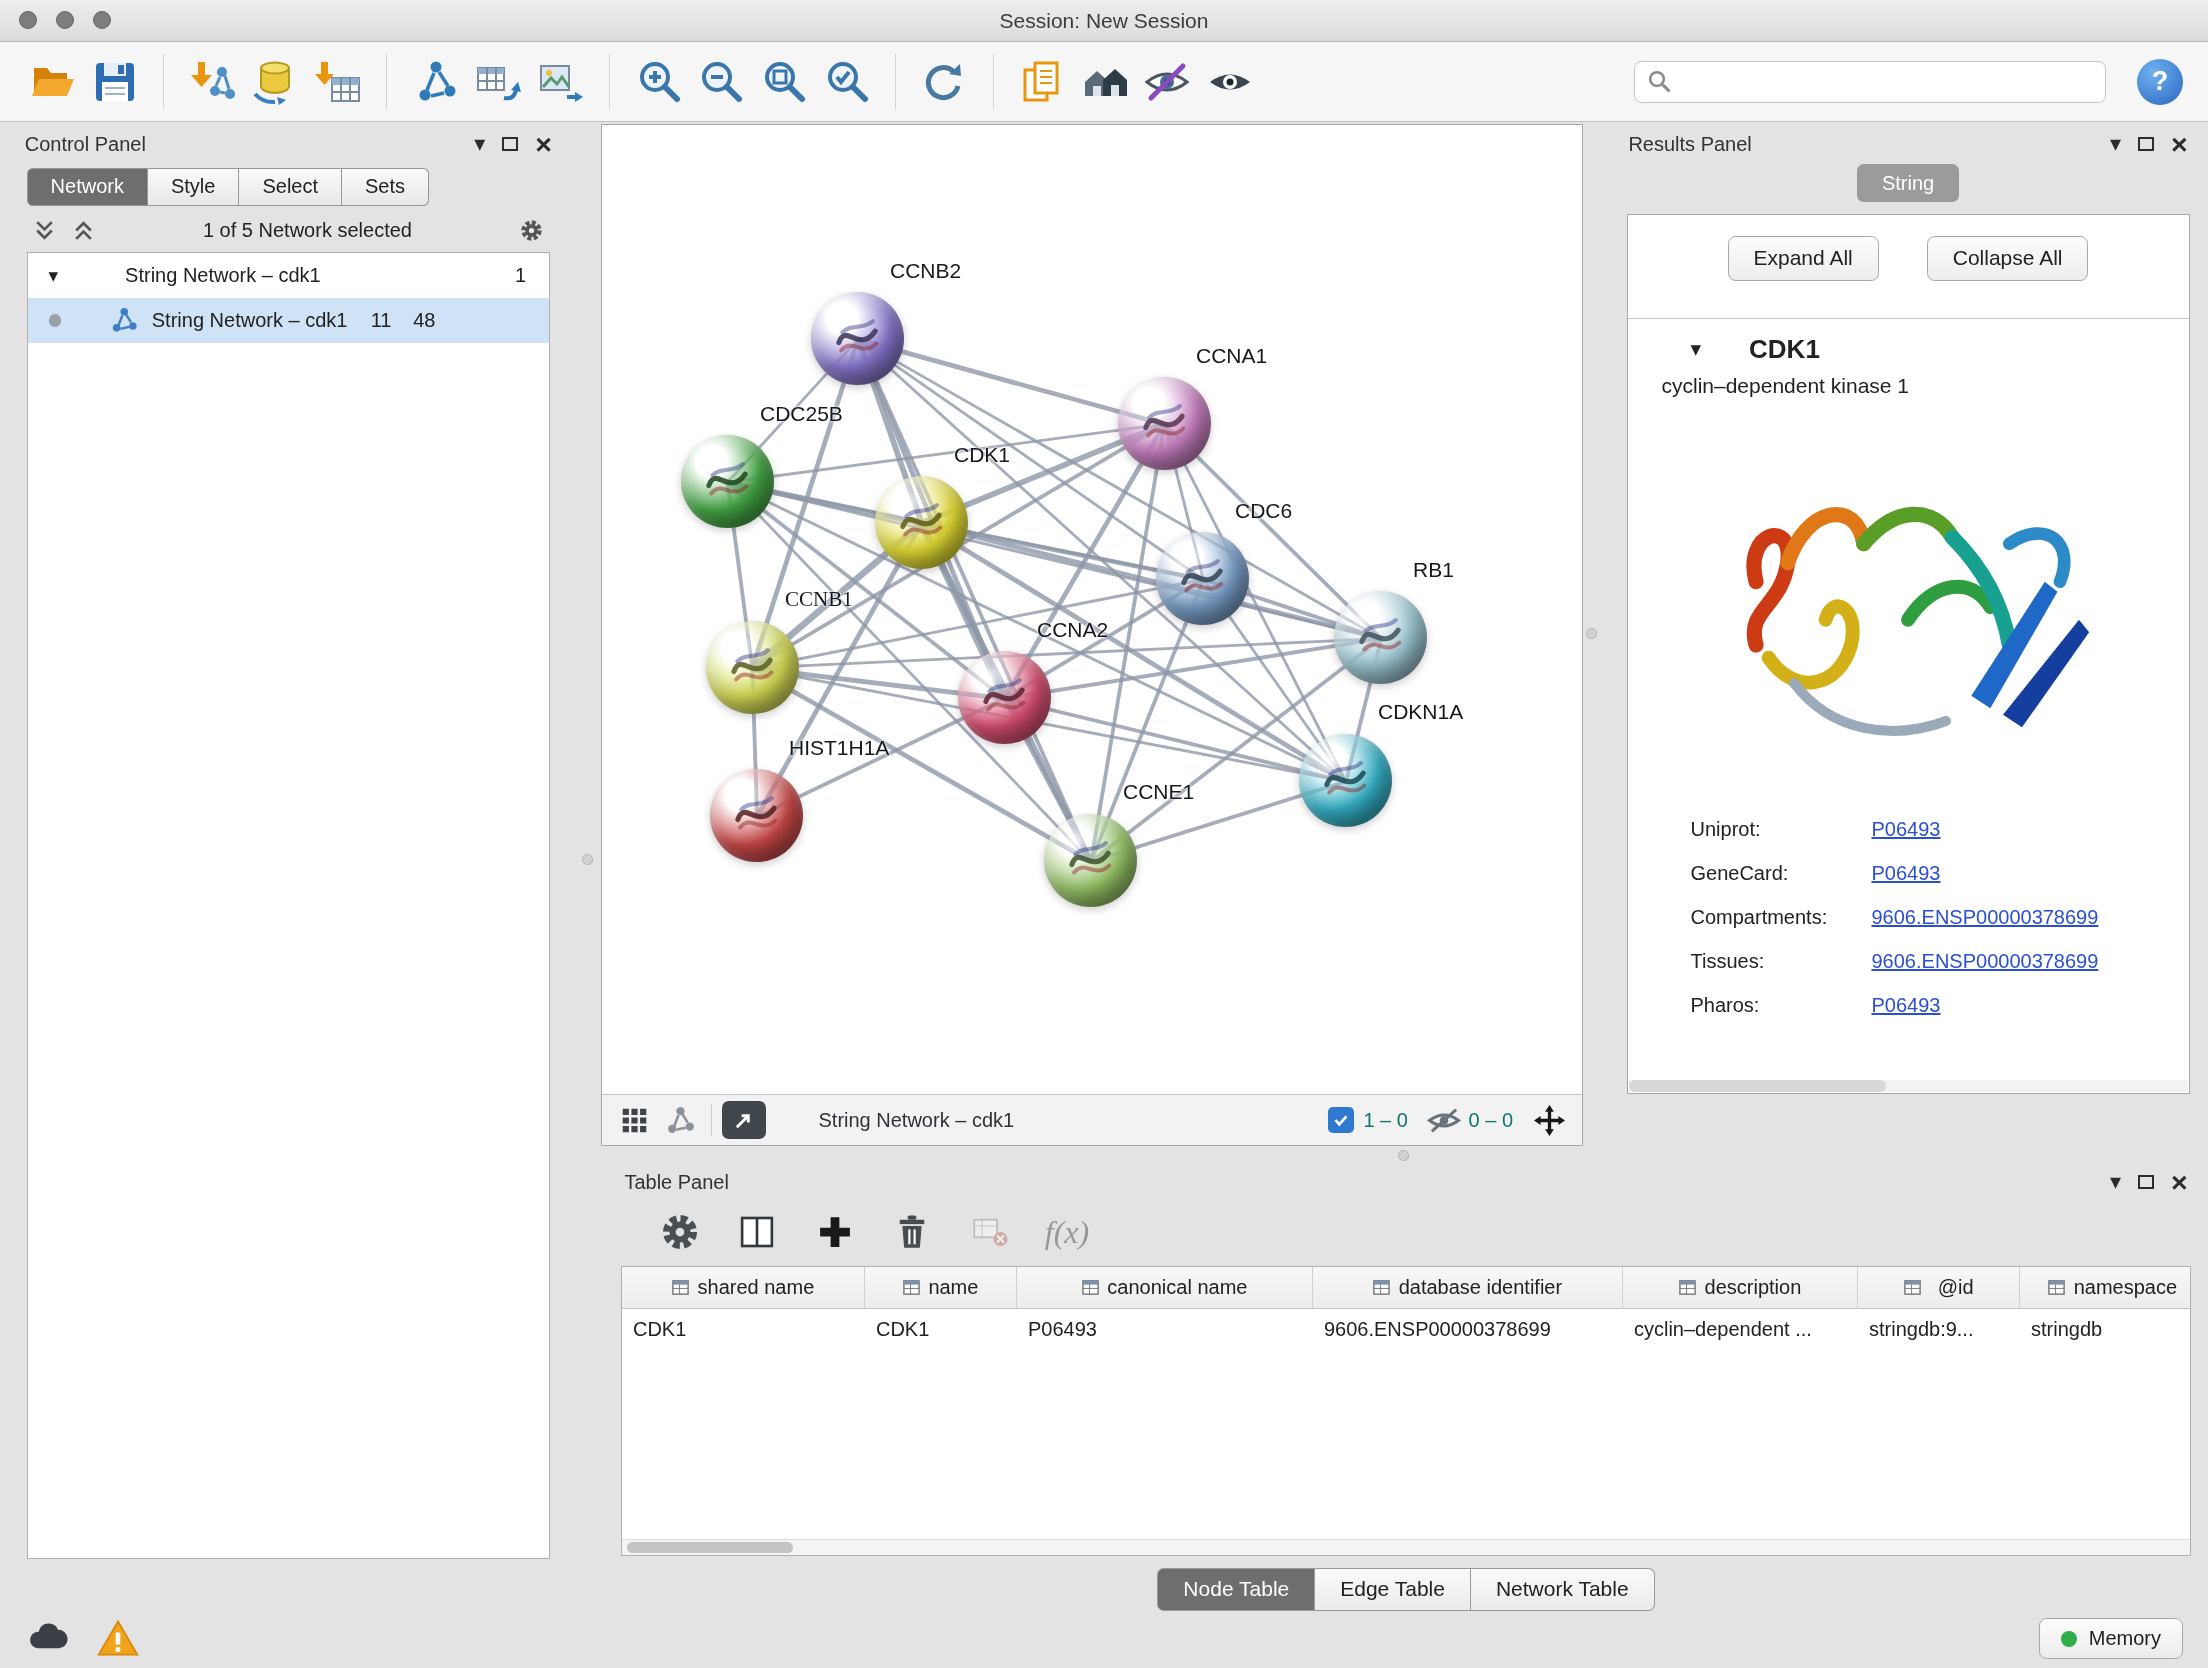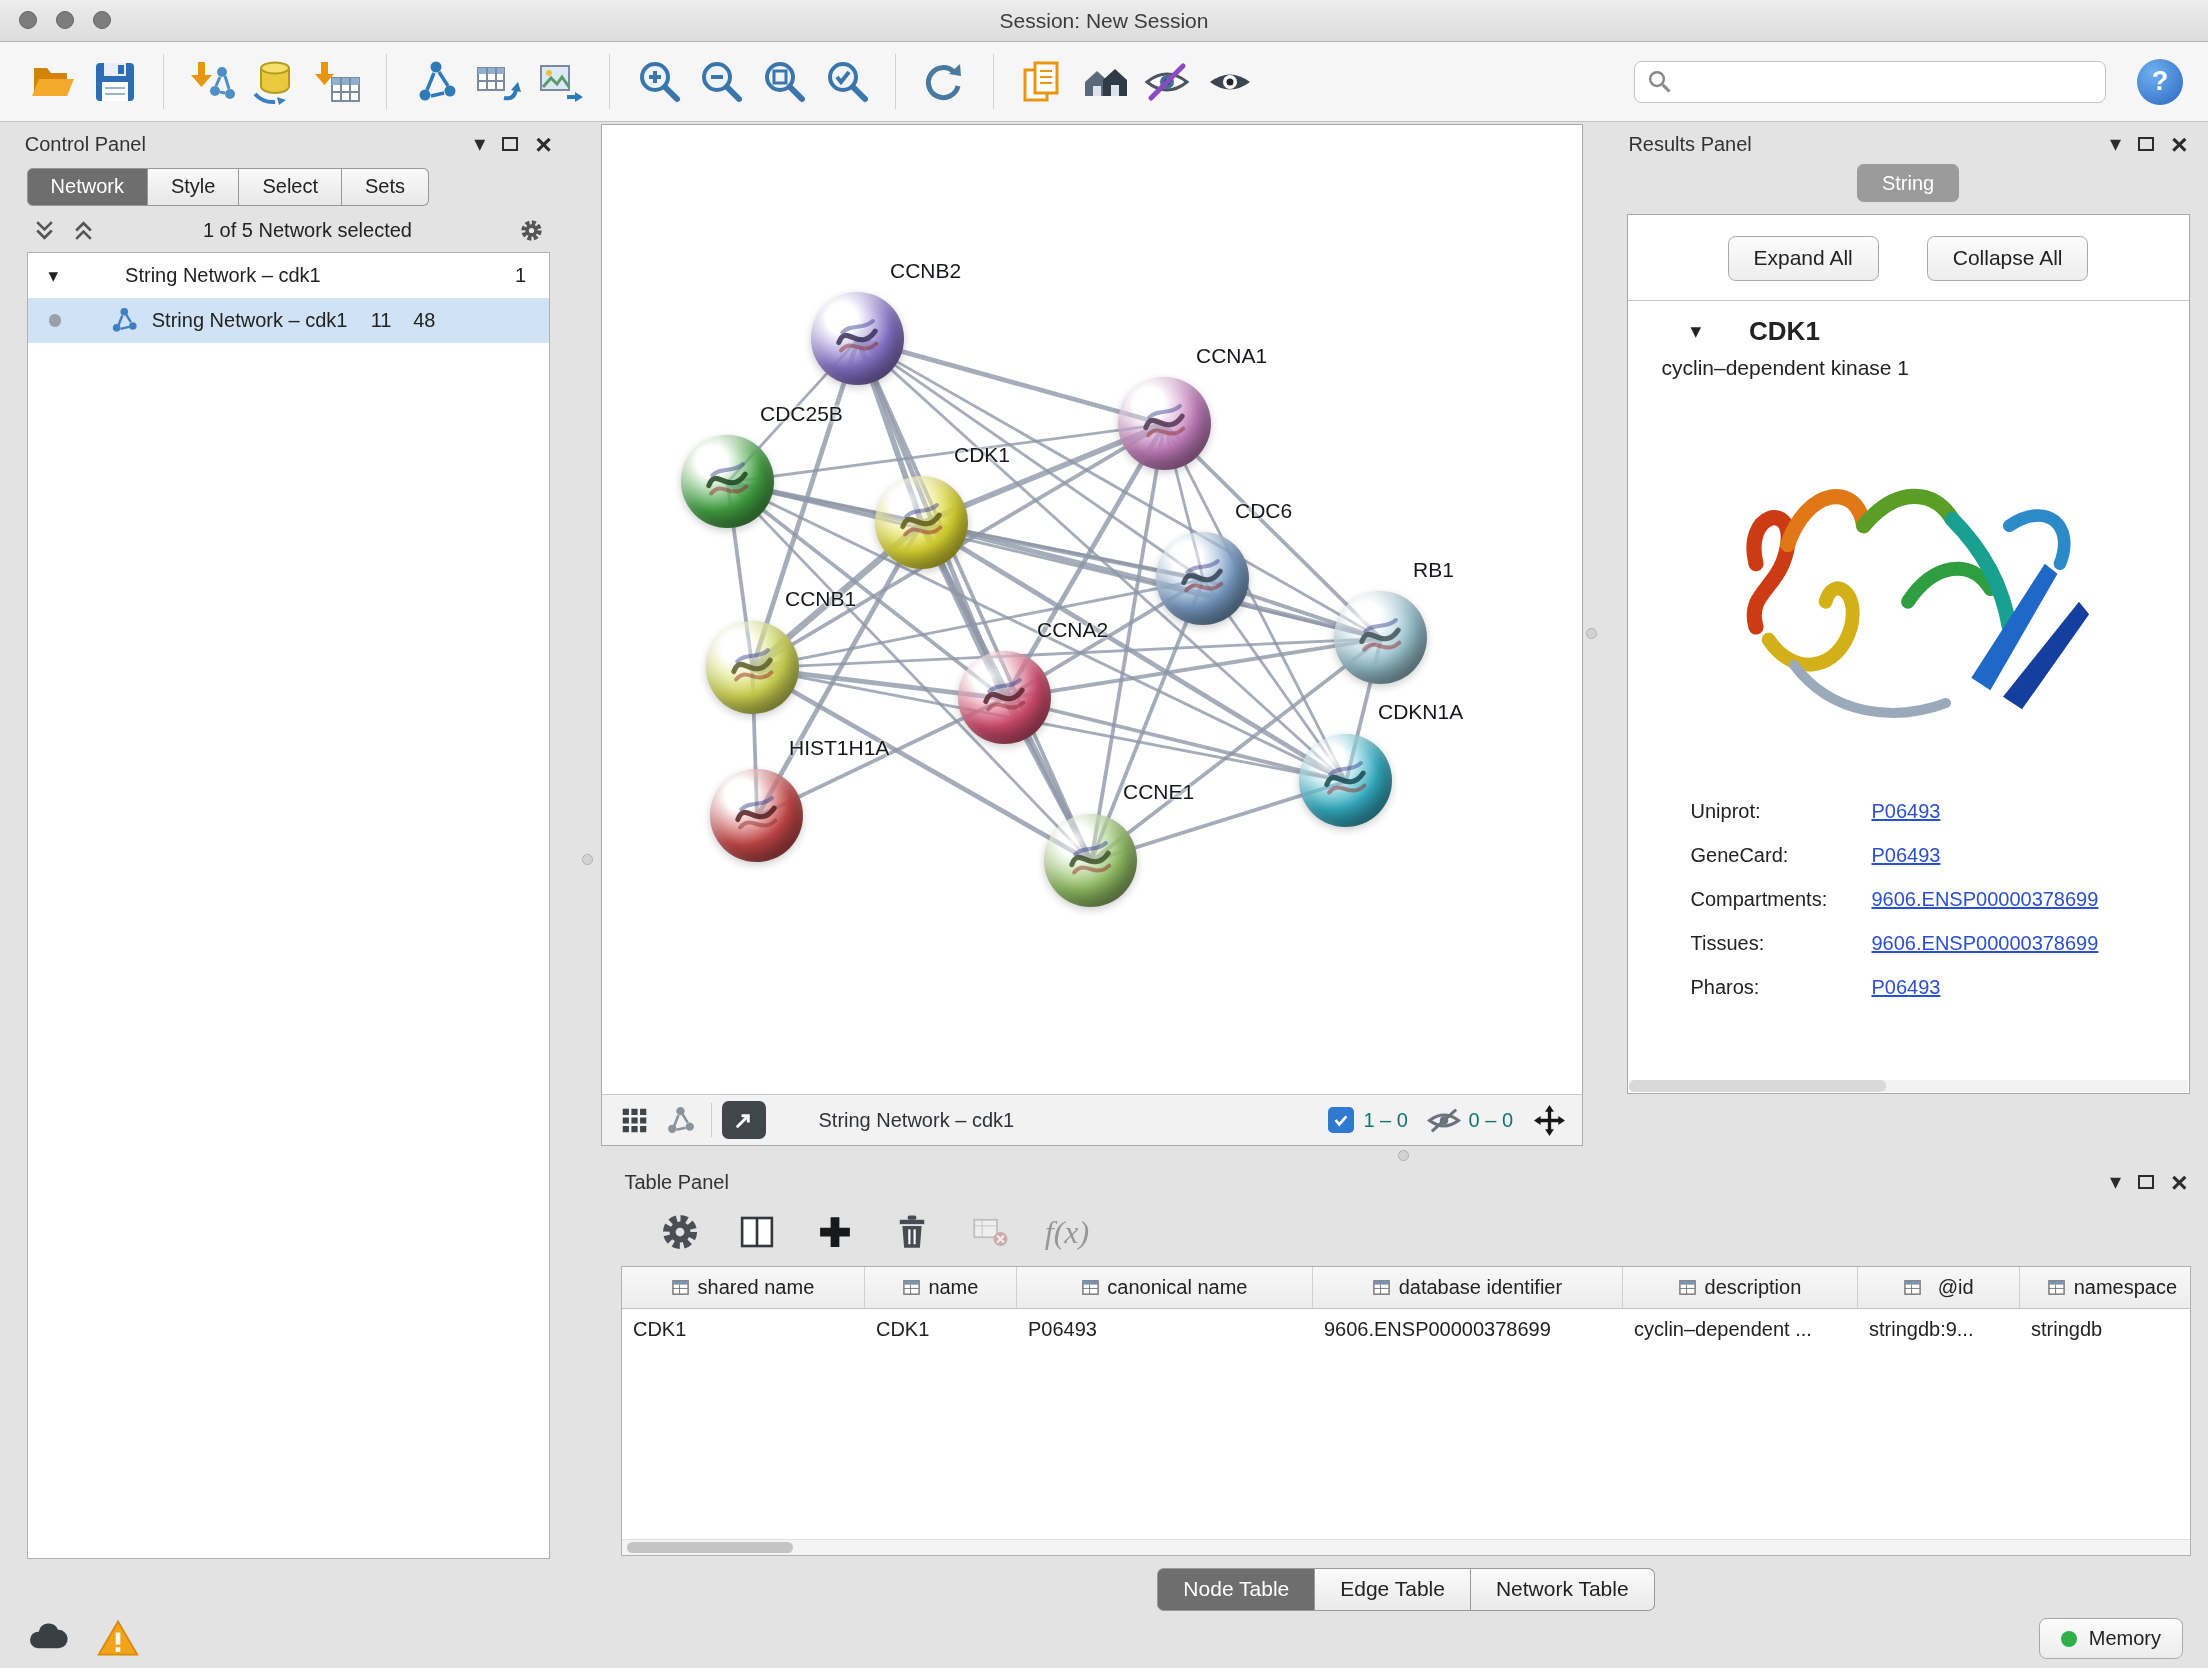--- a/index.html
+++ b/index.html
@@ -71,21 +71,21 @@
   .chk svg{width:18px;height:18px}
   .cnt{font-size:20px;color:#0f766e}
   .eyeslash svg{width:34px;height:27px;display:block;margin:0 7.6px 0 19px}
   .movebtn svg{width:31px;height:31px;display:block;margin-left:21px}
 
   
   .results-panel{position:absolute;left:1617px;top:124px;width:582px;height:1039px;display:flex;flex-direction:column}
   .badge-row{display:flex;justify-content:center;margin:0 0 11.4px}
   .badge{background:#9b9b9b;color:#fff;font-size:20px;padding:7.6px 25px;border-radius:6.7px}
   .results-card{margin:0 9.5px;background:#fff;border:1px solid #a8a8a8;height:880px;position:relative;display:flex;flex-direction:column}
-  .rc-btns{display:flex;justify-content:center;gap:48px;padding:21px 0 19px;border-bottom:1px solid #c6c6c6}
+  .rc-btns{display:flex;justify-content:center;gap:48px;padding:21px 0 37px;border-bottom:1px solid #c6c6c6}
   .rc-btns button{font-size:21px;padding:9.5px 25px;background:linear-gradient(#fcfcfc,#ededed);border:1px solid #a8a8a8;border-radius:7.6px;color:#222}
   .rc-sec-head{display:flex;align-items:center;padding:15px 0 7.6px 63px;gap:48px}
   .tri{color:#222;font-size:21px}
   .protname{font-size:26px;font-weight:bold}
   .protdesc{font-size:21px;padding:1.9px 0 3.8px 34px}
   .protimg{display:flex;justify-content:center;padding:9.5px 0 3.8px}
   .protimg svg{width:380px;height:392px}
   .clhead{font-size:22px;font-weight:bold;padding:7.6px 0 11.4px 42px}
   .clrow{display:flex;align-items:center;padding-left:63px;height:44px;font-size:20px}
   .cllab{width:181px;color:#222}
@@ -449,21 +449,21 @@
           </svg>
         </div>
         <div class="glabel" style="left: 811px; top: 433px;">RB1</div>
         <div class="gnode" style="left: 104px; top: 496px; background: radial-gradient(circle at 33% 28%, rgba(255, 255, 255, 0.95) 0%, rgba(255, 255, 255, 0.3) 17%, rgb(214, 221, 85) 55%, rgb(107, 111, 43) 100%);">
           <svg viewBox="0 0 60 60" class="squig">
             <path d="M14 34C20 16 32 44 46 24" stroke="rgb(90,93,36)" stroke-width="4.5" fill="none" stroke-linecap="round"></path>
             <path d="M16 41C26 29 34 47 47 35" stroke="rgba(140,35,35,0.55)" stroke-width="3.5" fill="none" stroke-linecap="round"></path>
             <path d="M17 25C25 17 36 23 44 15" stroke="rgba(35,45,130,0.5)" stroke-width="3.5" fill="none" stroke-linecap="round"></path>
           </svg>
         </div>
-        <div class="glabel" style="left: 183px; top: 462px;">CCNB1</div>
+        <div class="glabel" style="left: 183px; top: 462px; font-family: Liberation Serif, serif;">CCNB1</div>
         <div class="gnode" style="left: 356px; top: 526px; background: radial-gradient(circle at 33% 28%, rgba(255, 255, 255, 0.95) 0%, rgba(255, 255, 255, 0.3) 17%, rgb(217, 79, 114) 55%, rgb(109, 40, 57) 100%);">
           <svg viewBox="0 0 60 60" class="squig">
             <path d="M14 34C20 16 32 44 46 24" stroke="rgb(91,33,48)" stroke-width="4.5" fill="none" stroke-linecap="round"></path>
             <path d="M16 41C26 29 34 47 47 35" stroke="rgba(140,35,35,0.55)" stroke-width="3.5" fill="none" stroke-linecap="round"></path>
             <path d="M17 25C25 17 36 23 44 15" stroke="rgba(35,45,130,0.5)" stroke-width="3.5" fill="none" stroke-linecap="round"></path>
           </svg>
         </div>
         <div class="glabel" style="left: 435px; top: 493px;">CCNA2</div>
         <div class="gnode" style="left: 697px; top: 609px; background: radial-gradient(circle at 33% 28%, rgba(255, 255, 255, 0.95) 0%, rgba(255, 255, 255, 0.3) 17%, rgb(53, 179, 201) 55%, rgb(27, 90, 101) 100%);">
           <svg viewBox="0 0 60 60" class="squig">

